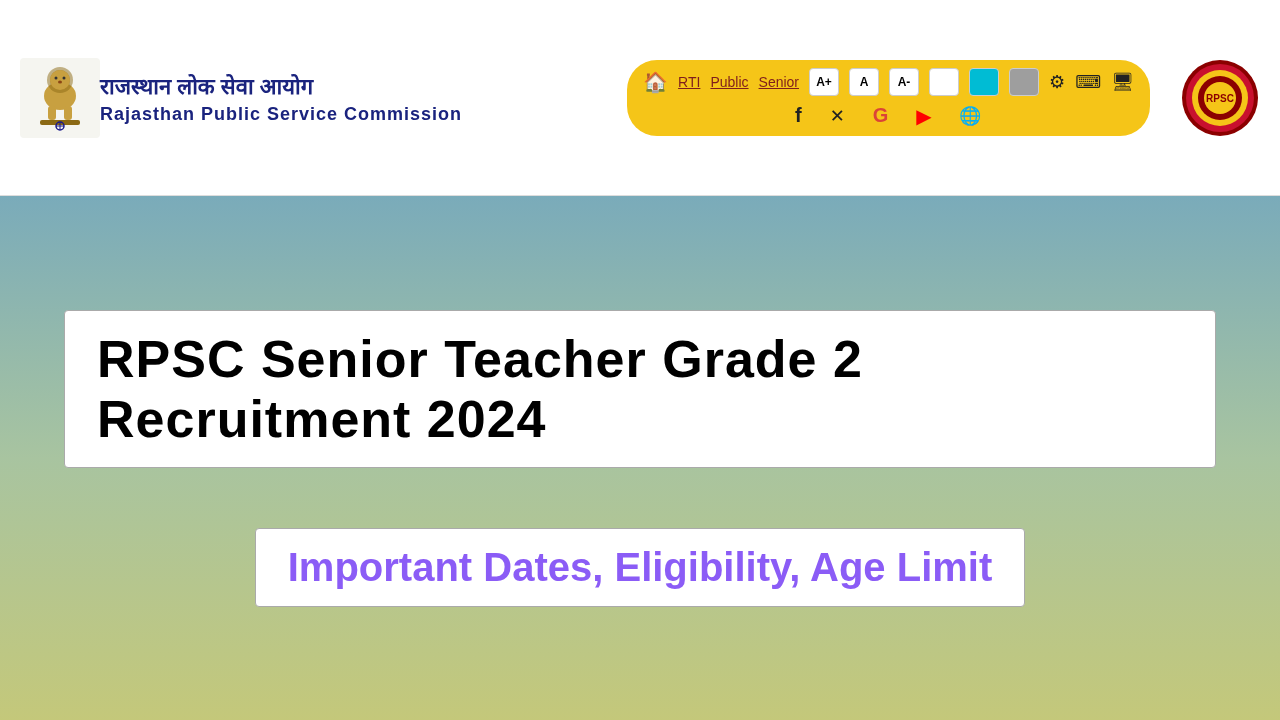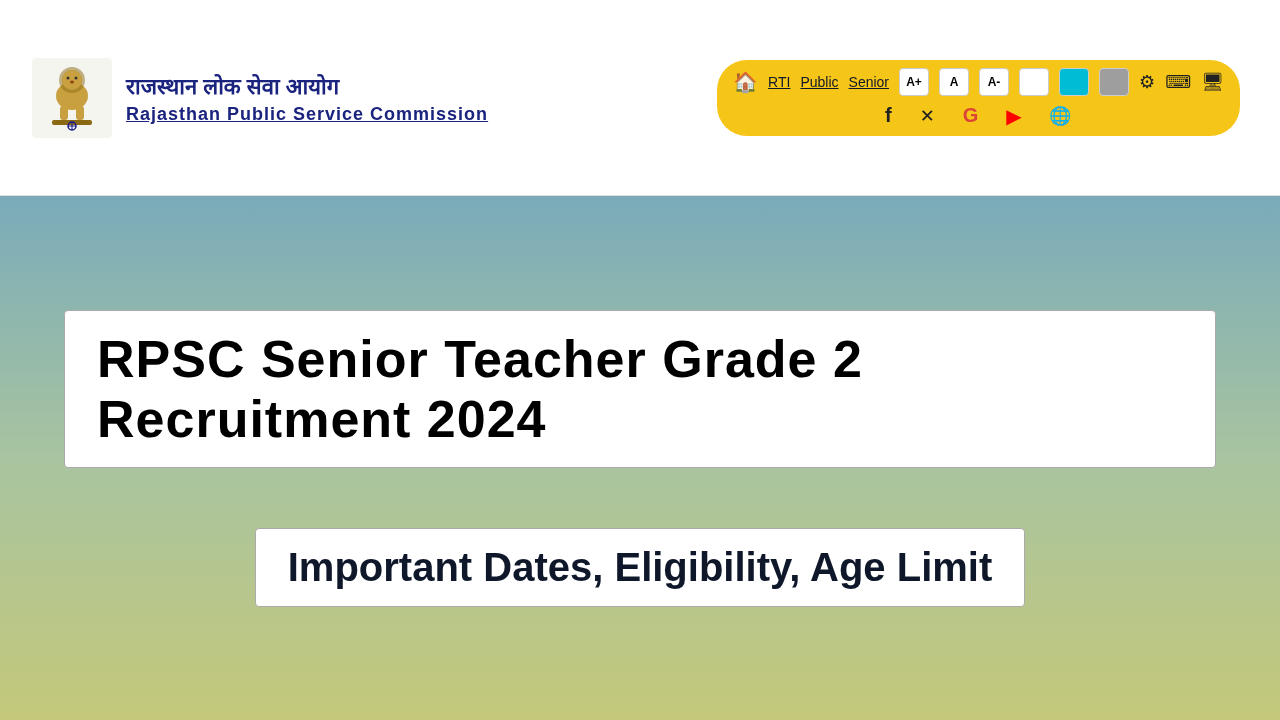--- a/index.html
+++ b/index.html
@@ -17,43 +17,41 @@
       display: flex;
       align-items: center;
       padding: 0 20px;
       position: relative;
       border-bottom: 1px solid #ddd;
     }
 
     .header-left {
       display: flex;
       align-items: center;
-      gap: 14px;
+      gap: 0;
       flex: 1;
-      margin-left: 12px;
     }
 
     .org-text {
       display: flex;
       flex-direction: column;
       gap: 4px;
     }
 
     .org-hindi {
       font-size: 22px;
       color: #1a237e;
       font-weight: bold;
     }
 
     .org-english {
       font-size: 18px;
       color: #1a237e;
       font-weight: bold;
       letter-spacing: 1px;
-      text-decoration: underline;
     }
 
     
     .toolbar {
       background: #f5c518;
       border-radius: 30px;
       padding: 8px 16px;
       display: flex;
       flex-direction: column;
       align-items: center;
@@ -67,21 +65,21 @@
       gap: 10px;
     }
 
     .toolbar-bottom {
       display: flex;
       align-items: center;
       gap: 28px;
     }
 
     .toolbar-link {
-      color: #0f172a;
+      color: #7f1d1d;
       text-decoration: underline;
       font-size: 14px;
       cursor: pointer;
     }
 
     .toolbar-btn {
       background: #fff;
       border: 1px solid #ccc;
       border-radius: 4px;
       width: 30px;
@@ -155,21 +153,21 @@
       background: #ffffff;
       border: 1px solid #aaa;
       border-radius: 4px;
       padding: 16px 32px;
       width: auto;
     }
 
     .subtitle-box h2 {
       font-size: 40px;
       font-weight: bold;
-      color: #0f172a;
+      color: #8b5cf6;
     }
 
     
     .emblem-svg {
       width: 80px;
       height: 80px;
     }
   </style>
 </head>
 <body>
@@ -245,20 +243,31 @@
       <span class="toolbar-icon" style="font-size:18px;">✕</span>
 
       <span class="toolbar-icon" style="font-size:20px;font-weight:bold;color:#DB4437;">G</span>
 
       <span class="toolbar-icon" style="font-size:20px;color:#FF0000;">▶</span>
 
       <span class="toolbar-icon">🌐</span>
     </div>
   </div>
 
+  <div class="right-emblem">
+    <svg width="80" height="80" viewBox="0 0 80 80" xmlns="http://www.w3.org/2000/svg">
+      <circle cx="40" cy="40" r="38" fill="#8B0000"></circle>
+      <circle cx="40" cy="40" r="34" fill="#c8102e"></circle>
+      <circle cx="40" cy="40" r="28" fill="#f5c518"></circle>
+
+      <circle cx="40" cy="40" r="22" fill="#8B0000"></circle>
+      <circle cx="40" cy="40" r="16" fill="#f5c518"></circle>
+      <text x="40" y="44" text-anchor="middle" font-size="10" font-weight="bold" fill="#8B0000">RPSC</text>
+    </svg>
+  </div>
 </div>
 
 <div class="main-content">
   <div class="title-box">
     <h1>RPSC Senior Teacher Grade 2 Recruitment 2024</h1>
   </div>
   <div class="subtitle-box">
     <h2>Important Dates, Eligibility, Age Limit</h2>
   </div>
 </div>

